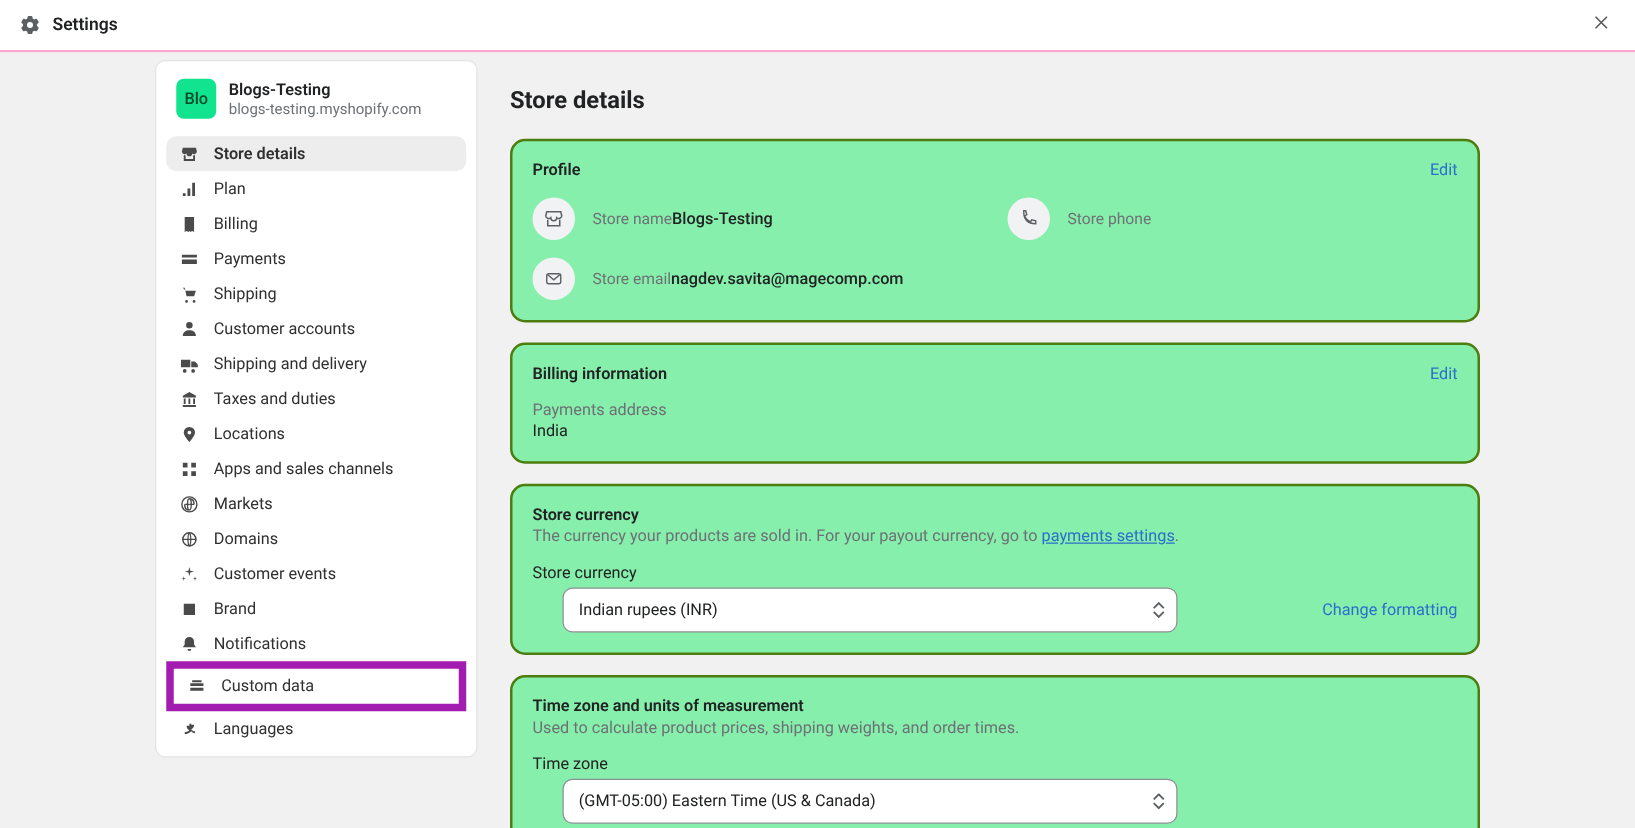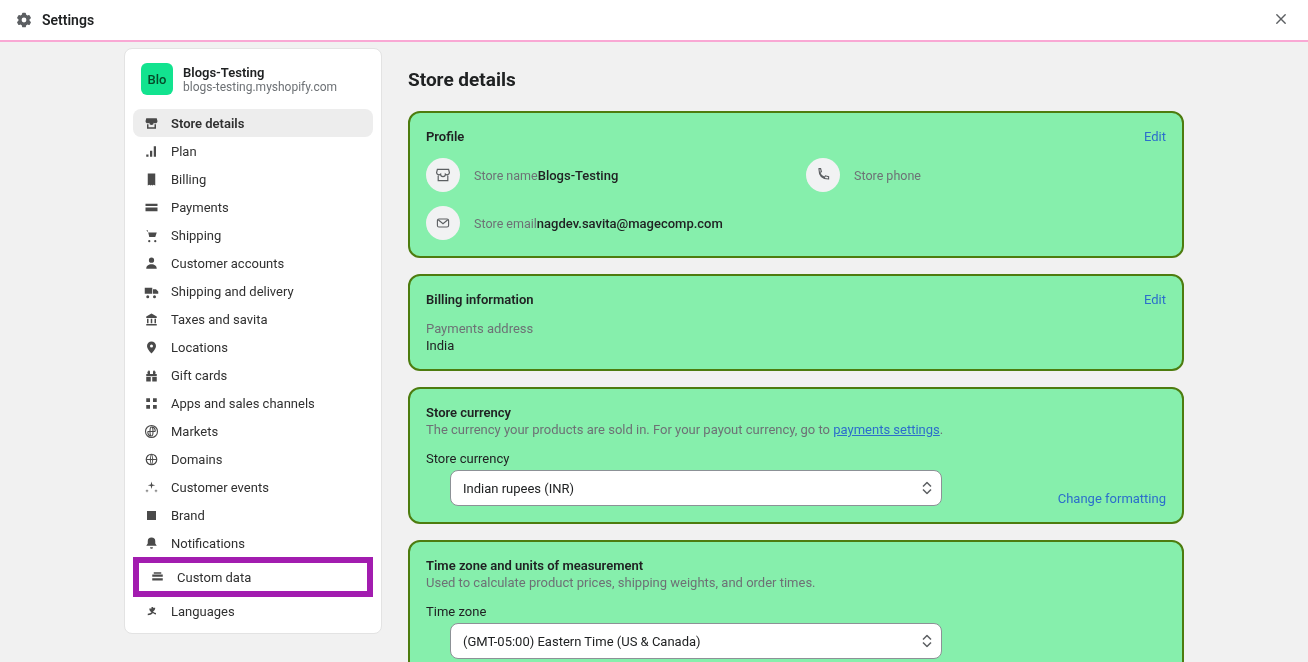--- a/index.html
+++ b/index.html
@@ -38,21 +38,21 @@
     .link-blue { color: #2c6ecb; text-decoration: underline; cursor: pointer; }
     
     .profile-grid { display: grid; grid-template-columns: 1fr 1fr; gap: 14px 20px; }
     .profile-item { display: flex; align-items: center; gap: 14px; }
     .circle-icon { width: 34px; height: 34px; border-radius: 50%; background: #f1f2f3; display: flex; align-items: center; justify-content: center; flex-shrink: 0; }
     .profile-item-text { display: flex; flex-direction: row; }
     .profile-label { font-size: 12.5px; color: #6d7175; }
     .profile-value { font-size: 13px; color: #202223; font-weight: 500; }
     
     .field-label { font-size: 13px; color: #202223; margin-bottom: 4px; }
-    .select-row { display: flex; align-items: flex-end; gap: 30px; padding-left: 24px; }
+    .select-row { display: flex; align-items: center; gap: 30px; padding-left: 24px; }
     .select-wrap { position: relative; flex: 0 0 492px; }
     .select-box { width: 100%; height: 36px; border: 1px solid #8c9196; border-radius: 8px; padding: 0 32px 0 12px; background: #fff; font-size: 13px; color: #202223; display: flex; align-items: center; cursor: pointer; }
     .select-chevron { position: absolute; right: 10px; top: 50%; transform: translateY(-50%); display: flex; flex-direction: column; gap: 1px; color: #5c5f62; }
     .change-formatting { color: #2c6ecb; font-size: 13px; cursor: pointer; margin-left: auto; }
     
     .biz-addr-label { color: #6d7175; font-size: 13px; }
     .biz-addr-value { font-size: 13px; margin-top: 2px; }
 
     .icon svg, .circle-icon svg { display: block; }
   </style>
@@ -142,37 +142,29 @@
               </svg>
             </span>
             <span>Shipping and delivery</span>
           </div>
         <div class="nav-item">
             <span class="icon">
               <svg width="15" height="15" viewBox="0 0 20 20">
                 <path d="M10 2l7 4v2H3V6l7-4zM4 9h2v6H4zm5 0h2v6H9zm5 0h2v6h-2zM3 16h14v2H3z" fill="#4a4a4a"></path>
               </svg>
             </span>
-            <span>Taxes and savita</span>
+            <span>Taxes and duties</span>
           </div>
         <div class="nav-item">
             <span class="icon">
               <svg width="15" height="15" viewBox="0 0 20 20">
                 <path d="M10 2a6 6 0 016 6c0 4-6 10-6 10S4 12 4 8a6 6 0 016-6zm0 4a2 2 0 100 4 2 2 0 000-4z" fill="#4a4a4a"></path>
               </svg>
             </span>
             <span>Locations</span>
-          </div>
-        <div class="nav-item">
-            <span class="icon">
-              <svg width="15" height="15" viewBox="0 0 20 20">
-                <path d="M3 8h14v3H3zm0 4h6v6H3zm8 0h6v6h-6zM6 3a2 2 0 012 2v3h-1a2 2 0 01-1-4zm8 0a2 2 0 00-2 2v3h1a2 2 0 001-4z" fill="#4a4a4a"></path>
-              </svg>
-            </span>
-            <span>Gift cards</span>
           </div>
         <div class="nav-item">
             <span class="icon">
               <svg width="15" height="15" viewBox="0 0 20 20">
                 <path d="M3 3h5v5H3zm9 0h5v5h-5zM3 12h5v5H3zm9 0h5v5h-5z" fill="#4a4a4a"></path>
               </svg>
             </span>
             <span>Apps and sales channels</span>
           </div>
         <div class="nav-item">

